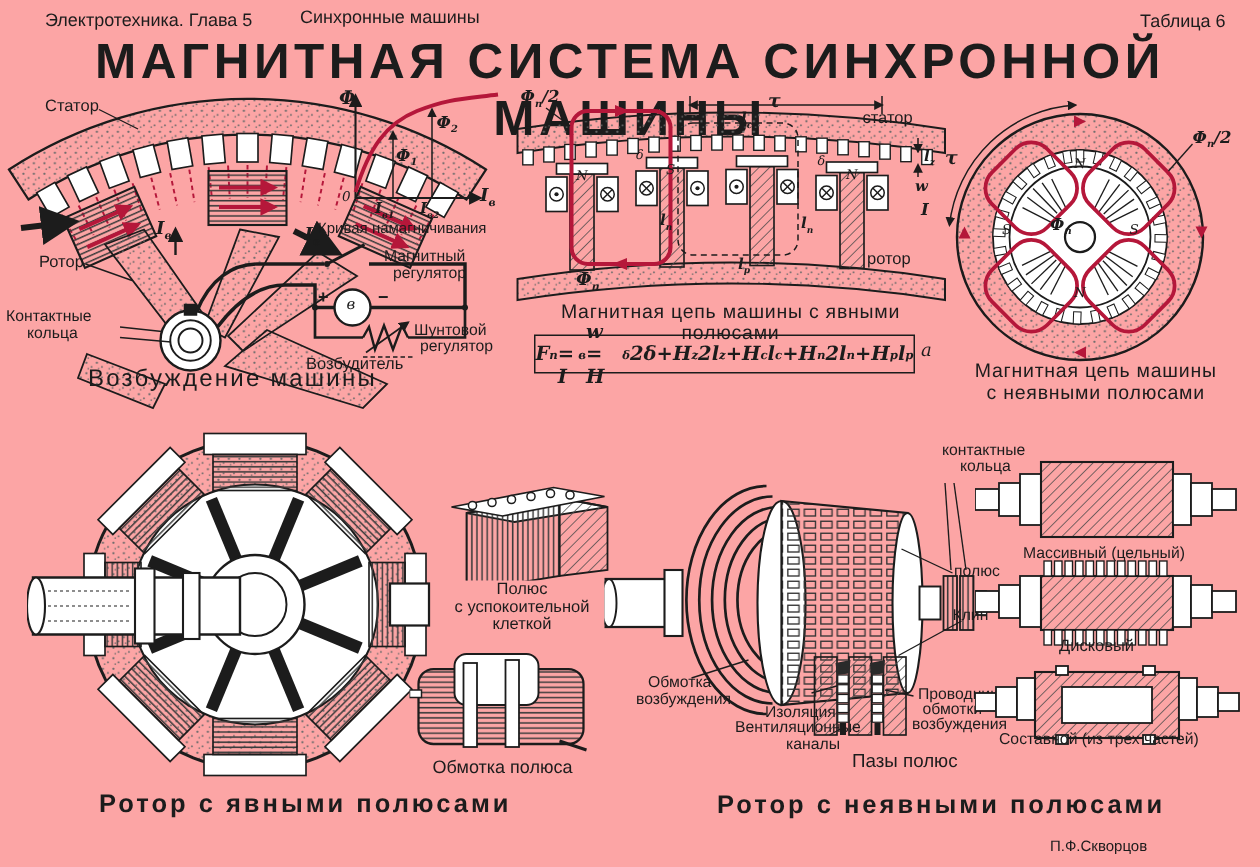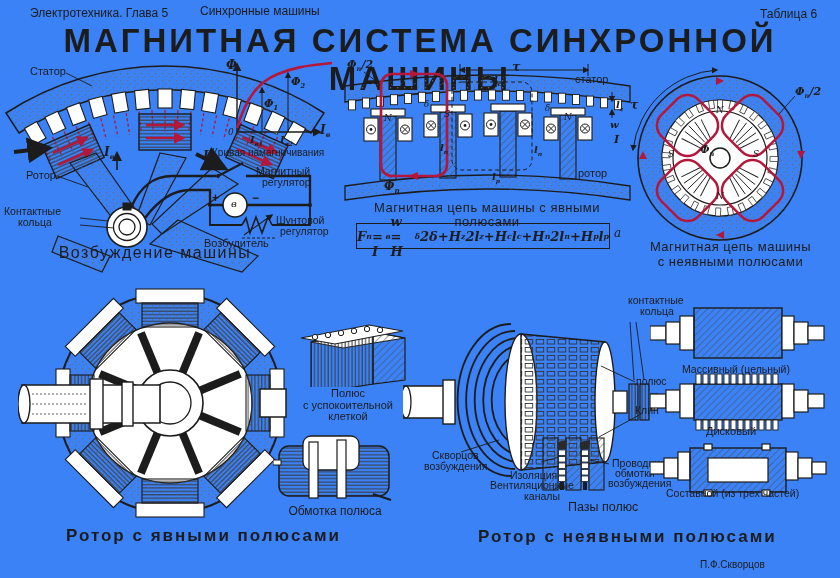--- a/index.html
+++ b/index.html
@@ -1,16 +1,16 @@
 <!DOCTYPE html>
 <html><head>
 <meta charset="utf-8">
 <style>
   html,body{margin:0;padding:0;background:#888;}
-  #page{position:relative;width:840px;height:578px;background:#3b82f6;overflow:hidden;
+  #page{position:relative;width:840px;height:578px;background:#fca5a5;overflow:hidden;
         font-family:"Liberation Sans",sans-serif;color:#1c1c1c;}
   .lbl{position:absolute;font-size:10.5px;line-height:1.05;white-space:nowrap;color:#1c1c1c;}
   .it{font-style:italic;font-family:"DejaVu Serif",serif;}
   .b{font-weight:bold;}
   .c{text-align:center;white-space:normal;}
   .t8{font-size:8.5px;} .t9{font-size:9px;} .t10{font-size:10px;} .t11{font-size:11px;}
   .t12{font-size:12px;} .t13{font-size:12.5px;}
   .cap{font-size:13px;letter-spacing:.5px;}
   .bigcap{font-size:17px;letter-spacing:2px;font-weight:bold;}
   .midcap{font-size:13.5px;letter-spacing:1px;font-weight:bold;}
@@ -578,21 +578,21 @@
       <polygon points="177,152 187,150 186,159 178,160" fill="#2a2a2a"></polygon>
       <rect x="157" y="192" width="4" height="8" fill="#1c1c1c"></rect>
       <rect x="180" y="192" width="4" height="8" fill="#1c1c1c"></rect>
     </g>
   </svg>
 
   <span class="lbl" style="left:628px;top:295px">контактные</span>
   <span class="lbl" style="left:640px;top:306px">кольца</span>
   <span class="lbl" style="left:636px;top:376px">полюс</span>
   <span class="lbl" style="left:635px;top:405px">Клин</span>
-  <span class="lbl" style="left:432px;top:450px">Скворцов</span>
+  <span class="lbl" style="left:432px;top:450px">Обмотка</span>
   <span class="lbl" style="left:424px;top:461px">возбуждения</span>
   <span class="lbl" style="left:510px;top:470px">Изоляция</span>
   <span class="lbl" style="left:490px;top:480px">Вентиляционные</span>
   <span class="lbl" style="left:524px;top:491px">каналы</span>
   <span class="lbl" style="left:612px;top:458px">Проводники</span>
   <span class="lbl" style="left:615px;top:468px">обмотки</span>
   <span class="lbl" style="left:608px;top:478px">возбуждения</span>
   <span class="lbl t13" style="left:568px;top:501px">Пазы полюс</span>
   <div class="lbl bigcap" style="left:478px;top:528px">Ротор с неявными полюсами</div>
 

